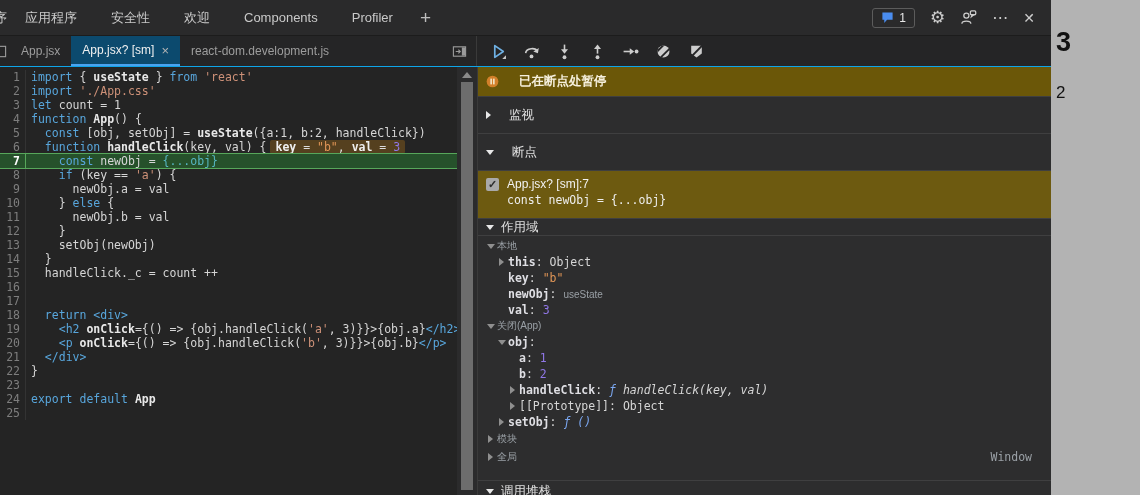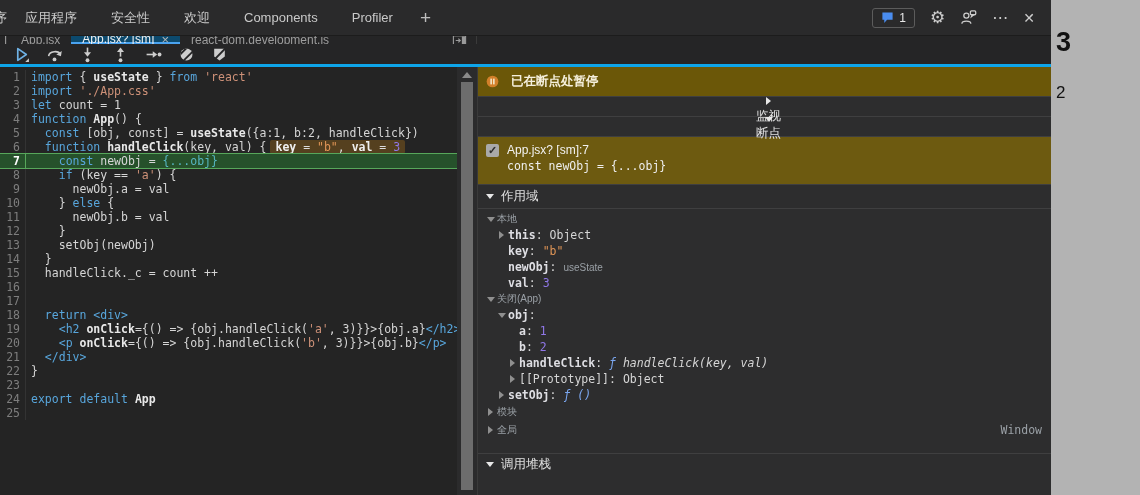--- a/index.html
+++ b/index.html
@@ -17,21 +17,21 @@
   .top-tab { padding:0 17px; height:100%; display:flex; align-items:center; color:#c9c9c9; font-size:13px; cursor:default; white-space:nowrap; }
   .add-tab { color:#bdbdbd; font-size:19px; font-weight:300; padding:0 10px; }
   #top-spacer { flex:1; }
   #top-right { display:flex; align-items:center; gap:15px; padding-right:16px; }
   .issues-badge { display:flex; align-items:center; gap:5px; border:1px solid #5c5c5c; border-radius:3px;
                   padding:2px 8px; color:#e8e8e8; font-size:12px; }
   .tb-glyph { color:#cdcdcd; font-size:16px; line-height:16px; }
   .tb-close { color:#cdcdcd; font-size:14px; }
 
   
-  #row2 { position:absolute; left:0; top:36px; width:1051px; height:31px; background:#252526; display:flex; border-bottom:3px solid #0ea5e9;flex-direction:column; }
+  #row2 { position:absolute; left:0; top:36px; width:1051px; height:31px; background:#252526; display:flex; border-bottom:1px solid #0ea5e9; }
   #file-tabs { width:477px; display:flex; align-items:stretch; border-right:1px solid #3a3a3a; overflow:hidden; position:relative; }
   .edge-clip-icon { width:10px; overflow:hidden; display:flex; align-items:center; }
   .file-tab { display:flex; align-items:center; padding:0 11px; font-size:12px; color:#9d9d9d; white-space:nowrap; cursor:default; }
   .file-tab.active { background:#0c4a6e; color:#f0f0f0; border-bottom:2px solid #4aa3f0; }
   .file-tab .close-x { margin-left:7px; color:#b5b5b5; font-size:13px; }
   #tabbar-spacer { flex:1; }
   .nav-toggle { display:flex; align-items:center; padding-right:9px; }
   #debug-toolbar { display:flex; align-items:center; gap:13px; padding-left:11px; }
   .dbg-icon { width:20px; height:20px; display:flex; align-items:center; justify-content:center; }
 
@@ -52,34 +52,34 @@
   
   #editor-scrollbar { position:absolute; left:457px; top:67px; width:20px; height:428px; background:#2b2b2c; }
   #scroll-up-arrow { position:absolute; left:5px; top:5px; width:0; height:0;
                      border-left:5px solid transparent; border-right:5px solid transparent; border-bottom:6px solid #8a8a8a; }
   #scroll-thumb { position:absolute; left:4px; top:15px; width:12px; height:408px; background:#6d6d6d; }
   #main-divider { position:absolute; left:477px; top:67px; width:1px; height:428px; background:#3a3a3a; }
 
   
   #debug-panel { position:absolute; left:478px; top:67px; width:573px; height:428px; background:#2d2d2e; overflow:hidden;
                  font-size:12.5px; color:#e0e0e0; }
-  #paused-banner { height:30px; background:#6b5708; display:flex; align-items:center; gap:12px; padding-left:8px;
+  #paused-banner { height:30px; background:#6b5708; display:flex; align-items:center; gap:20px; padding-left:8px;
                    font-weight:bold; color:#f5efdc; border-bottom:1px solid #3f3f40; }
-  .section-row { height:20px; display:flex; align-items:center; gap:3px; padding-left:8px; border-bottom:1px solid #3f3f40; background:#2d2d2e;flex-direction:column; }
+  .section-row { height:37px; display:flex; align-items:center; gap:18px; padding-left:8px; border-bottom:1px solid #3f3f40; background:#2d2d2e; }
   #breakpoint-entry { height:48px; background:#6d5a10; border-bottom:1px solid #3f3f40; padding:6px 8px 0 8px; }
   .bp-row1 { display:flex; align-items:center; gap:8px; color:#f2f2f2; font-size:12px; }
   .bp-check { width:13px; height:13px; background:#a9a9a9; border-radius:2px; color:#2e2e2e; font-size:11px; font-weight:bold;
               display:flex; align-items:center; justify-content:center; line-height:13px; }
   .bp-code { margin-left:21px; margin-top:2px; font-family:"DejaVu Sans Mono", monospace; font-size:11.5px; color:#eeeeee; }
-  #scope-header { height:24px; display:flex; align-items:center; gap:7px; padding-left:8px; border-bottom:1px solid #3f3f40; }
+  #scope-header { height:17px; display:flex; align-items:center; gap:7px; padding-left:8px; border-bottom:1px solid #3f3f40; }
   #scope-body { font-family:"DejaVu Sans Mono", monospace; font-size:11.5px; padding-top:2px; }
   .scope-row { height:16px; display:flex; align-items:center; white-space:pre; }
   .scope-row.big { height:18px; }
   .scope-row .arrow-slot { width:13px; min-width:13px; display:flex; justify-content:center; }
-  .scope-right { margin-left:auto; padding-right:9px; color:#9aa0a6; }
+  .scope-right { margin-left:auto; padding-right:19px; color:#9aa0a6; }
   .g { color:#9aa0a6; font-family:"Liberation Sans", sans-serif; font-size:10px; }
   .name { color:#dedee3; font-weight:bold; }
   .num { color:#9077e8; }
   .fit { color:#7ba7f0; font-style:italic; }
   .it { color:#d6d6d6; font-style:italic; }
   #callstack-header { height:18px; margin-top:14px; border-top:1px solid #3f3f40; display:flex; align-items:center; gap:7px; padding-left:8px; padding-top:4px; }
 
   .arr { display:inline-block; width:0; height:0; }
   .arr.r { border-top:4px solid transparent; border-bottom:4px solid transparent; border-left:5px solid #bdbdbd; }
   .arr.d { border-left:4px solid transparent; border-right:4px solid transparent; border-top:5px solid #bdbdbd; }
@@ -213,21 +213,21 @@
             </svg>
           </span>
         </div>
     </div>
 
     <div id="editor">
         <div class="code-line"><span class="gutter">1</span><span class="code"><span class="kw">import</span><span class="pl"> { </span><span class="fn">useState</span><span class="pl"> } </span><span class="kw">from</span><span class="pl"> </span><span class="str">'react'</span></span></div>
         <div class="code-line"><span class="gutter">2</span><span class="code"><span class="kw">import</span><span class="pl"> </span><span class="str">'./App.css'</span></span></div>
         <div class="code-line"><span class="gutter">3</span><span class="code"><span class="kw">let</span><span class="pl"> count = 1</span></span></div>
         <div class="code-line"><span class="gutter">4</span><span class="code"><span class="kw">function</span><span class="pl"> </span><span class="fn">App</span><span class="pl">() {</span></span></div>
-        <div class="code-line"><span class="gutter">5</span><span class="code"><span class="pl">  </span><span class="kw">const</span><span class="pl"> [obj, const] = </span><span class="fn">useState</span><span class="pl">({a:1, b:2, handleClick})</span></span></div>
+        <div class="code-line"><span class="gutter">5</span><span class="code"><span class="pl">  </span><span class="kw">const</span><span class="pl"> [obj, setObj] = </span><span class="fn">useState</span><span class="pl">({a:1, b:2, handleClick})</span></span></div>
         <div class="code-line"><span class="gutter">6</span><span class="code"><span class="pl">  </span><span class="kw">function</span><span class="pl"> </span><span class="fn">handleClick</span><span class="pl">(key, val) {</span><span class="hint"><span class="hb">key</span><span class="hp"> = </span><span class="hs">"b"</span><span class="hp">, </span><span class="hb">val</span><span class="hp"> = </span><span class="hn">3</span></span></span></div>
         <div class="code-line paused"><span class="gutter">7</span><span class="code"><span class="pl">    </span><span class="kw">const</span><span class="pl"> newObj = </span><span class="teal">{...obj}</span></span></div>
         <div class="code-line"><span class="gutter">8</span><span class="code"><span class="pl">    </span><span class="kw">if</span><span class="pl"> (key == </span><span class="str">'a'</span><span class="pl">) {</span></span></div>
         <div class="code-line"><span class="gutter">9</span><span class="code"><span class="pl">      newObj.a = val</span></span></div>
         <div class="code-line"><span class="gutter">10</span><span class="code"><span class="pl">    } </span><span class="kw">else</span><span class="pl"> {</span></span></div>
         <div class="code-line"><span class="gutter">11</span><span class="code"><span class="pl">      newObj.b = val</span></span></div>
         <div class="code-line"><span class="gutter">12</span><span class="code"><span class="pl">    }</span></span></div>
         <div class="code-line"><span class="gutter">13</span><span class="code"><span class="pl">    setObj(newObj)</span></span></div>
         <div class="code-line"><span class="gutter">14</span><span class="code"><span class="pl">  }</span></span></div>
         <div class="code-line"><span class="gutter">15</span><span class="code"><span class="pl">  handleClick._c = count ++</span></span></div>

